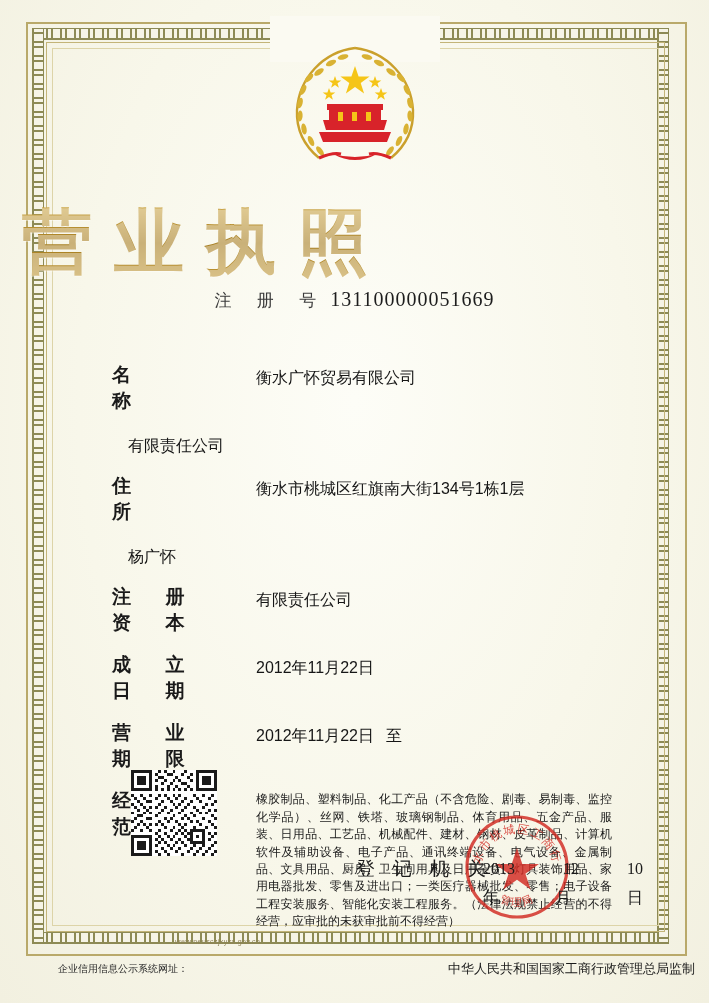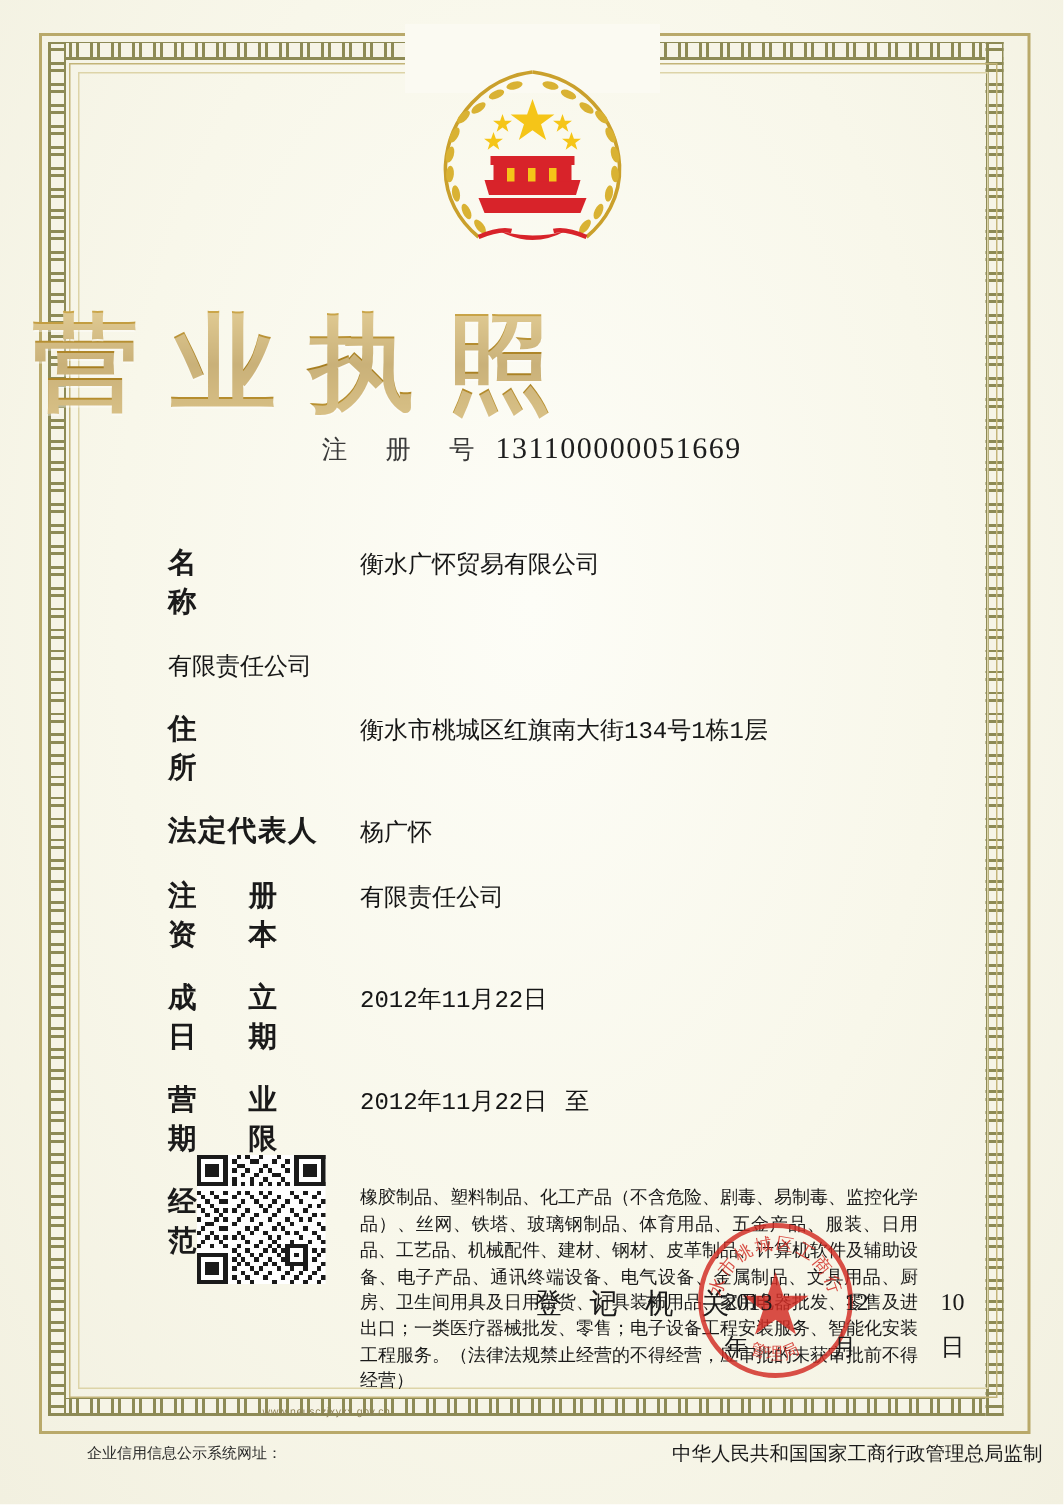--- a/index.html
+++ b/index.html
@@ -155,25 +155,26 @@
     font-size: 19px;
     font-weight: bold;
     color: #1a1a1a;
     letter-spacing: 0;
   }
   .row-label.spread2 { letter-spacing: 36px; }
   .row-label.spread3 { letter-spacing: 14px; }
   .row-label.tight   { letter-spacing: 1px; }
   .row-value {
     flex: 1;
-    font-family: Liberation Mono, monospace;
+    font-family: Liberation Sans, sans-serif;
     font-size: 15px;
     color: #161616;
     padding-top: 4px;
     line-height: 1.45;
+    margin-left: 16px;
   }
   .row-value.big { font-size: 16px; }
 
   .row-date { display: flex; align-items: flex-start; }
   .date-a { }
   .date-sep { margin: 0 12px; }
 
   
   .scope-text {
     font-size: 12px;
@@ -339,21 +340,20 @@
     <div class="row">
       <div class="row-value big">有限责任公司</div>
     </div>
 
     <div class="row">
       <div class="row-label spread2">住        所</div>
       <div class="row-value big">衡水市桃城区红旗南大街134号1栋1层</div>
     </div>
 
     <div class="row">
-      <div class="row-label tight">法定代表人</div>
       <div class="row-value big">杨广怀</div>
     </div>
 
     <div class="row">
       <div class="row-label spread3">注 册 资 本</div>
       <div class="row-value big">有限责任公司</div>
     </div>
 
     <div class="row">
       <div class="row-label spread3">成 立 日 期</div>

